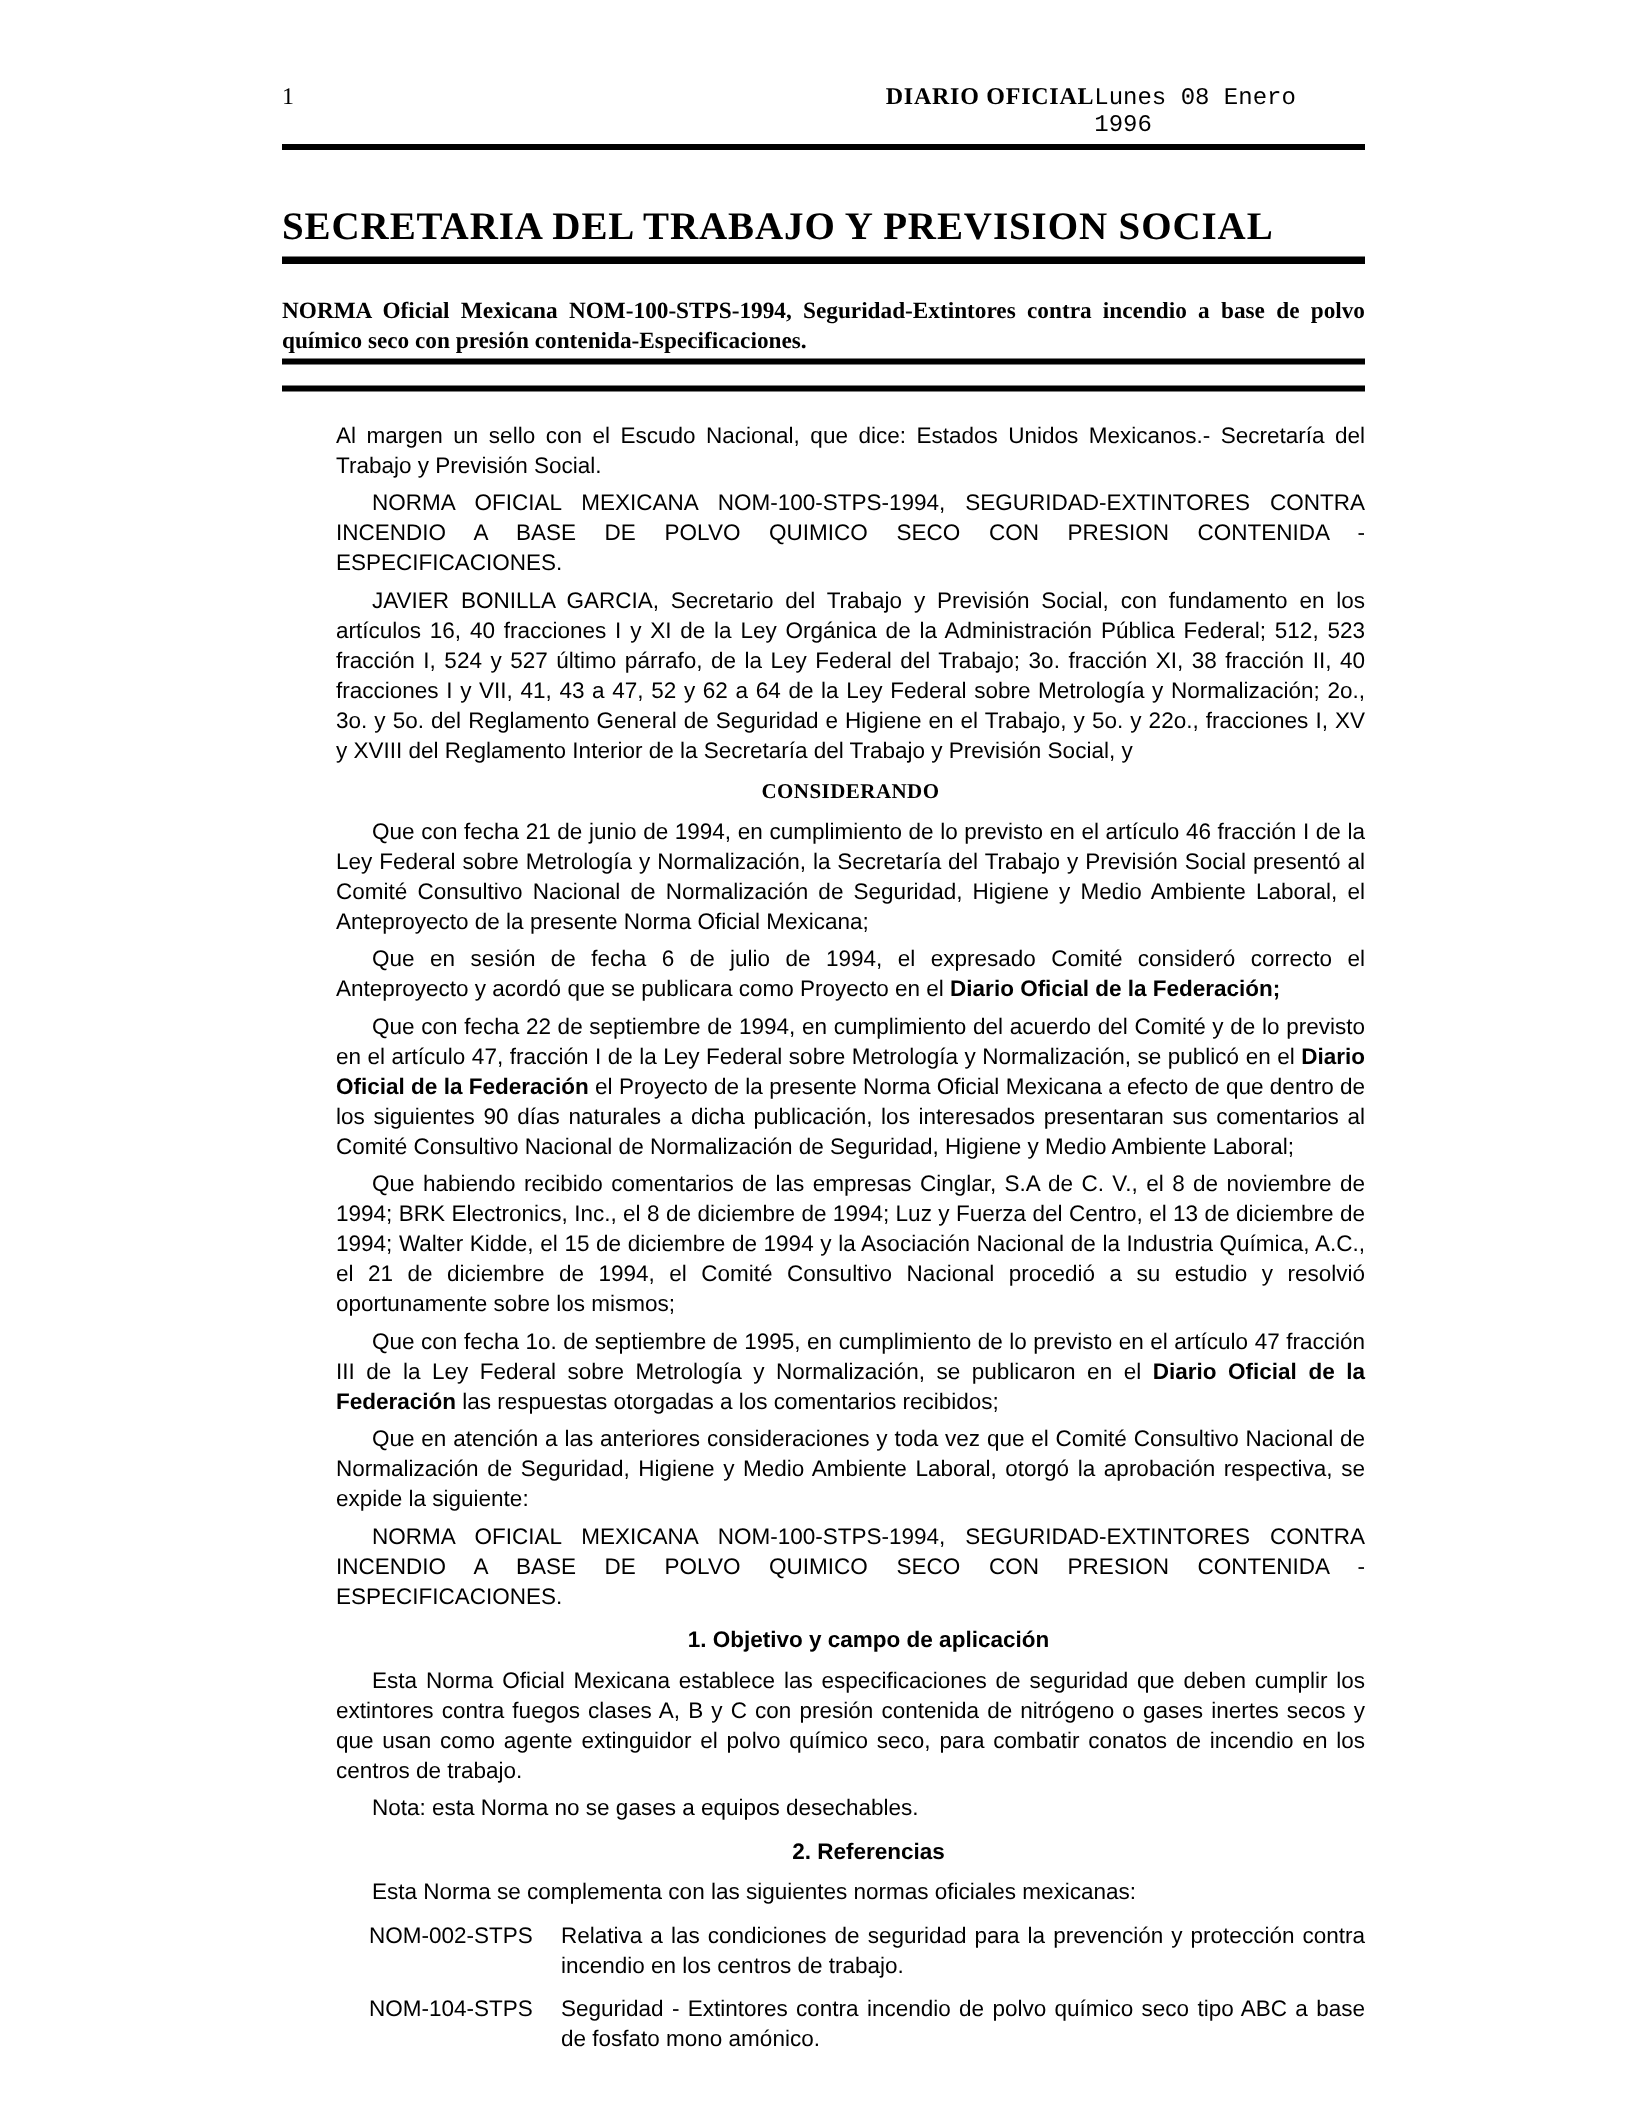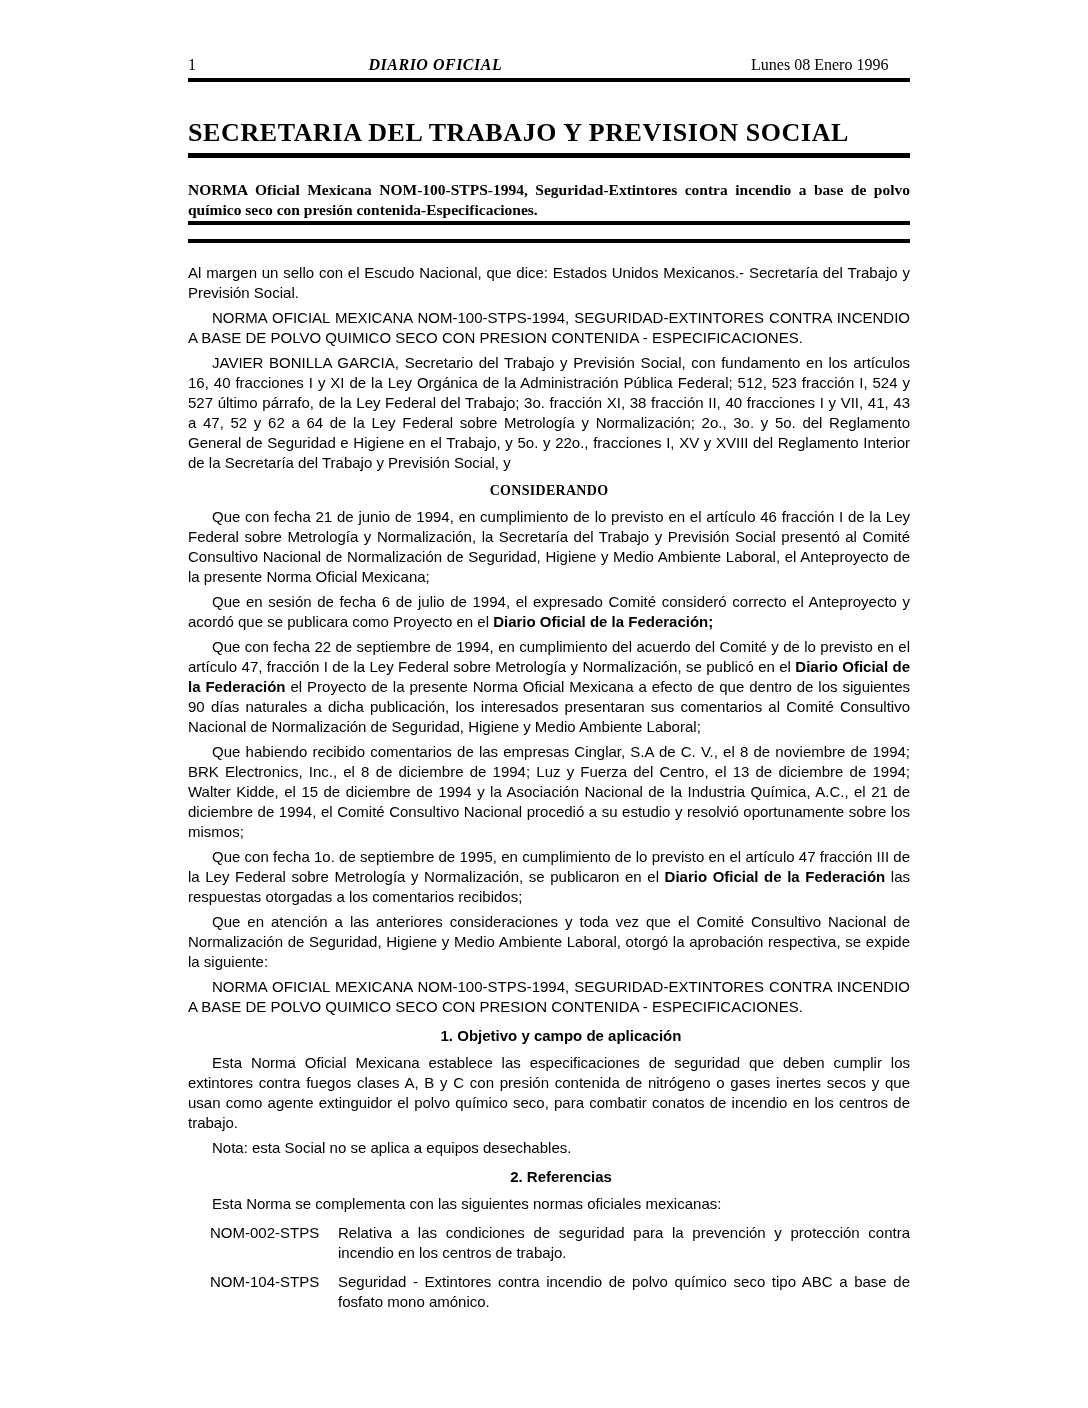--- a/index.html
+++ b/index.html
@@ -22,22 +22,22 @@
   }
   .pagehead {
     display: flex;
     align-items: baseline;
     margin-top: 56px;
     font-family: "Liberation Serif", serif;
     font-size: 16px;
     line-height: 18px;
   }
   .ph-num    { width: 25%; text-align: left; }
-  .ph-center { width: 50%; text-align: left; font-weight: bold; letter-spacing: 0.5px; font-style: italic; }
-  .ph-right  { width: 25%; text-align: center; }
+  .ph-center { width: 50%; text-align: right; font-weight: bold; letter-spacing: 0.5px; }
+  .ph-right  { width: 25%; text-align: left; font-family: Liberation Mono, monospace; }
   .rule { background: #000000; height: 4px; }
   .rule-head  { margin-top: 4px; }
   .rule-title { margin-top: 5px; height: 5px; }
   .masthead {
     margin: 36px 0 0 0;
     font-family: "Liberation Serif", serif;
     font-weight: bold;
     font-size: 26px;
     line-height: 30px;
     text-align: left;
@@ -50,20 +50,21 @@
     font-size: 15.5px;
     line-height: 19.5px;
     text-align: justify;
   }
   .rule-sub1 { margin-top: 2px; }
   .rule-sub2 { margin-top: 14px; }
   .docbody {
     margin-top: 20px;
     font-size: 15px;
     line-height: 20px;
+    margin-left: 36px;
   }
   .docbody p {
     margin: 0 0 5px 0;
     text-align: justify;
     text-indent: 24px;
   }
   .docbody p.p-noindent { text-indent: 0; }
   .docbody p.h-center {
     text-align: center;
     text-indent: 0;
@@ -119,21 +120,21 @@
         <p class="h-center"><span>CONSIDERANDO</span></p>
         <p class="p"><span>Que con fecha 21 de junio de 1994, en cumplimiento de lo previsto en el artículo 46 fracción I de la Ley Federal sobre Metrología y Normalización, la Secretaría del Trabajo y Previsión Social presentó al Comité Consultivo Nacional de Normalización de Seguridad, Higiene y Medio Ambiente Laboral, el Anteproyecto de la presente Norma Oficial Mexicana;</span></p>
         <p class="p"><span>Que en sesión de fecha 6 de julio de 1994, el expresado Comité consideró correcto el Anteproyecto y acordó que se publicara como Proyecto en el </span><span class="b">Diario Oficial de la Federación;</span></p>
         <p class="p"><span>Que con fecha 22 de septiembre de 1994, en cumplimiento del acuerdo del Comité y de lo previsto en el artículo 47, fracción I de la Ley Federal sobre Metrología y Normalización, se publicó en el </span><span class="b">Diario Oficial de la Federación</span><span> el Proyecto de la presente Norma Oficial Mexicana a efecto de que dentro de los siguientes 90 días naturales a dicha publicación, los interesados presentaran sus comentarios al Comité Consultivo Nacional de Normalización de Seguridad, Higiene y Medio Ambiente Laboral;</span></p>
         <p class="p"><span>Que habiendo recibido comentarios de las empresas Cinglar, S.A de C. V., el 8 de noviembre de 1994; BRK Electronics, Inc., el 8 de diciembre de 1994; Luz y Fuerza del Centro, el 13 de diciembre de 1994; Walter Kidde, el 15 de diciembre de 1994 y la Asociación Nacional de la Industria Química, A.C., el 21 de diciembre de 1994, el Comité Consultivo Nacional procedió a su estudio y resolvió oportunamente sobre los mismos;</span></p>
         <p class="p"><span>Que con fecha 1o. de septiembre de 1995, en cumplimiento de lo previsto en el artículo 47 fracción III de la Ley Federal sobre Metrología y Normalización, se publicaron en el </span><span class="b">Diario Oficial de la Federación</span><span> las respuestas otorgadas a los comentarios recibidos;</span></p>
         <p class="p"><span>Que en atención a las anteriores consideraciones y toda vez que el Comité Consultivo Nacional de Normalización de Seguridad, Higiene y Medio Ambiente Laboral, otorgó la aprobación respectiva, se expide la siguiente:</span></p>
         <p class="p"><span>NORMA OFICIAL MEXICANA NOM-100-STPS-1994, SEGURIDAD-EXTINTORES CONTRA INCENDIO A BASE DE POLVO QUIMICO SECO CON PRESION CONTENIDA - ESPECIFICACIONES.</span></p>
         <p class="h-sec"><span>1. Objetivo y campo de aplicación</span></p>
         <p class="p"><span>Esta Norma Oficial Mexicana establece las especificaciones de seguridad que deben cumplir los extintores contra fuegos clases A, B y C con presión contenida de nitrógeno o gases inertes secos y que usan como agente extinguidor el polvo químico seco, para combatir conatos de incendio en los centros de trabajo.</span></p>
-        <p class="p"><span>Nota: esta Social no se aplica a equipos desechables.</span></p>
+        <p class="p"><span>Nota: esta Norma no se gases a equipos desechables.</span></p>
         <p class="h-sec"><span>2. Referencias</span></p>
         <p class="p"><span>Esta Norma se complementa con las siguientes normas oficiales mexicanas:</span></p>
         <div class="ref"><span class="ref-label">NOM-002-STPS</span><span>Relativa a las condiciones de seguridad para la prevención y protección contra incendio en los centros de trabajo.</span></div>
         <div class="ref"><span class="ref-label">NOM-104-STPS</span><span>Seguridad - Extintores contra incendio de polvo químico seco tipo ABC a base de fosfato mono amónico.</span></div>
       </div>
 
   </div>
 </div>
 
 </body></html>

